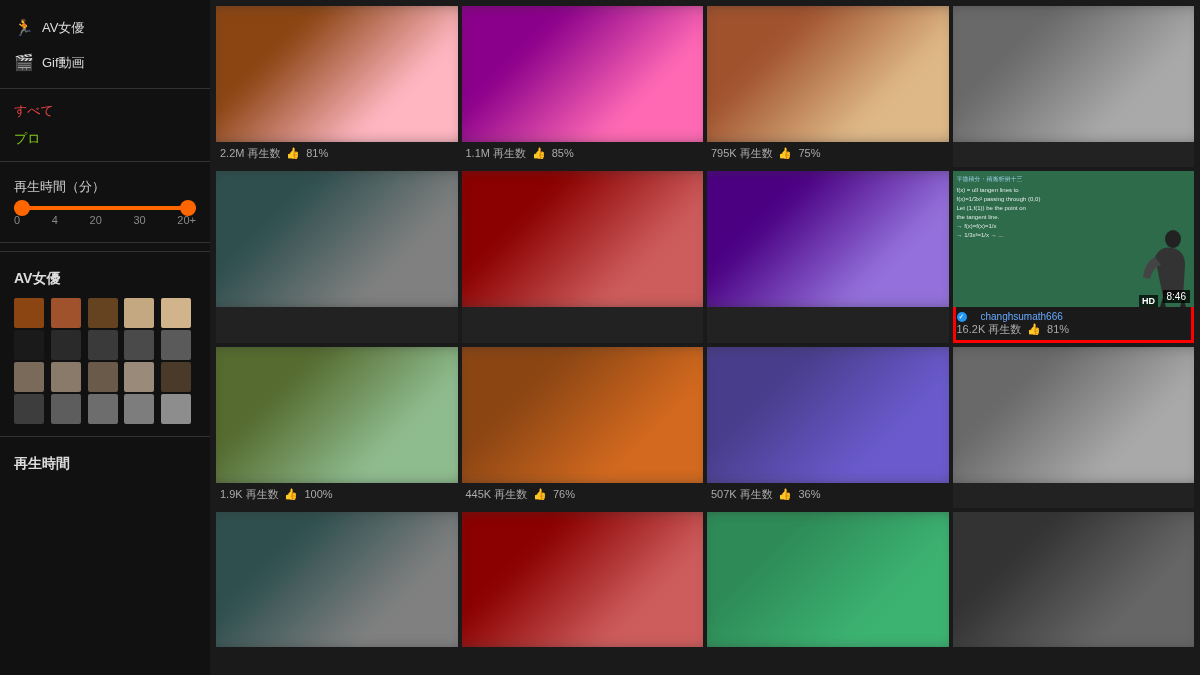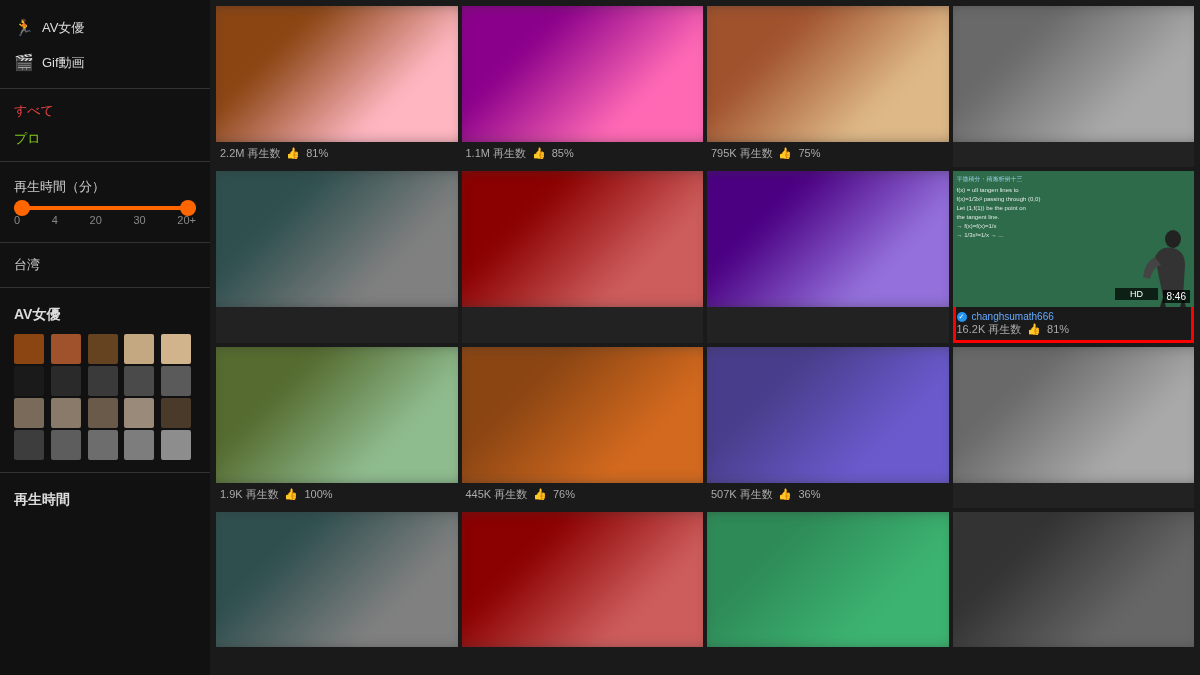--- a/index.html
+++ b/index.html
@@ -184,27 +184,27 @@
     .thumb-c12 { background: linear-gradient(135deg, #2E8B57 30%, #3CB371 70%); }
 
     
     .video-card.highlighted {
       outline: 3px solid red;
       outline-offset: -3px;
     }
 
     .hd-badge {
       position: absolute;
-      bottom: 7px;
+      bottom: 0;
       right: 36px;
       background: rgba(0,0,0,0.7);
       color: #fff;
       font-size: 9px;
-      font-weight: normal;
-      padding: 1px 15px;
+      font-weight: bold;
+      padding: 1px 3px;
     }
 
     .duration-badge {
       position: absolute;
       bottom: 4px;
       right: 4px;
       background: rgba(0,0,0,0.75);
       color: #fff;
       font-size: 10px;
       padding: 1px 4px;
@@ -225,21 +225,21 @@
       color: #eee;
       font-size: 11px;
       line-height: 1.3;
       margin-bottom: 2px;
     }
     .video-channel {
       color: #6af;
       font-size: 10px;
       display: flex;
       align-items: flex-end;
-      gap: 5px;
+      gap: 14px;
     }
     .check-badge {
       background: #2196F3;
       border-radius: 50%;
       width: 10px;
       height: 10px;
       display: inline-flex;
       align-items: center;
       justify-content: center;
       color: #fff;
@@ -280,21 +280,20 @@
       <span>0</span>
       <span>4</span>
       <span>20</span>
       <span>30</span>
       <span>20+</span>
     </div>
   </div>
 
   <hr class="section-divider">
 
-  <div class="related-tag">台湾</div>
 
   <hr class="section-divider">
 
   <div class="av-section-label">AV女優</div>
   <div class="av-color-grid" id="av-swatches">
       <div class="av-color-swatch" style="background: rgb(139, 69, 19);"></div>
       <div class="av-color-swatch" style="background: rgb(160, 82, 45);"></div>
       <div class="av-color-swatch" style="background: rgb(101, 67, 33);"></div>
       <div class="av-color-swatch" style="background: rgb(196, 168, 130);"></div>
       <div class="av-color-swatch" style="background: rgb(210, 180, 140);"></div>

